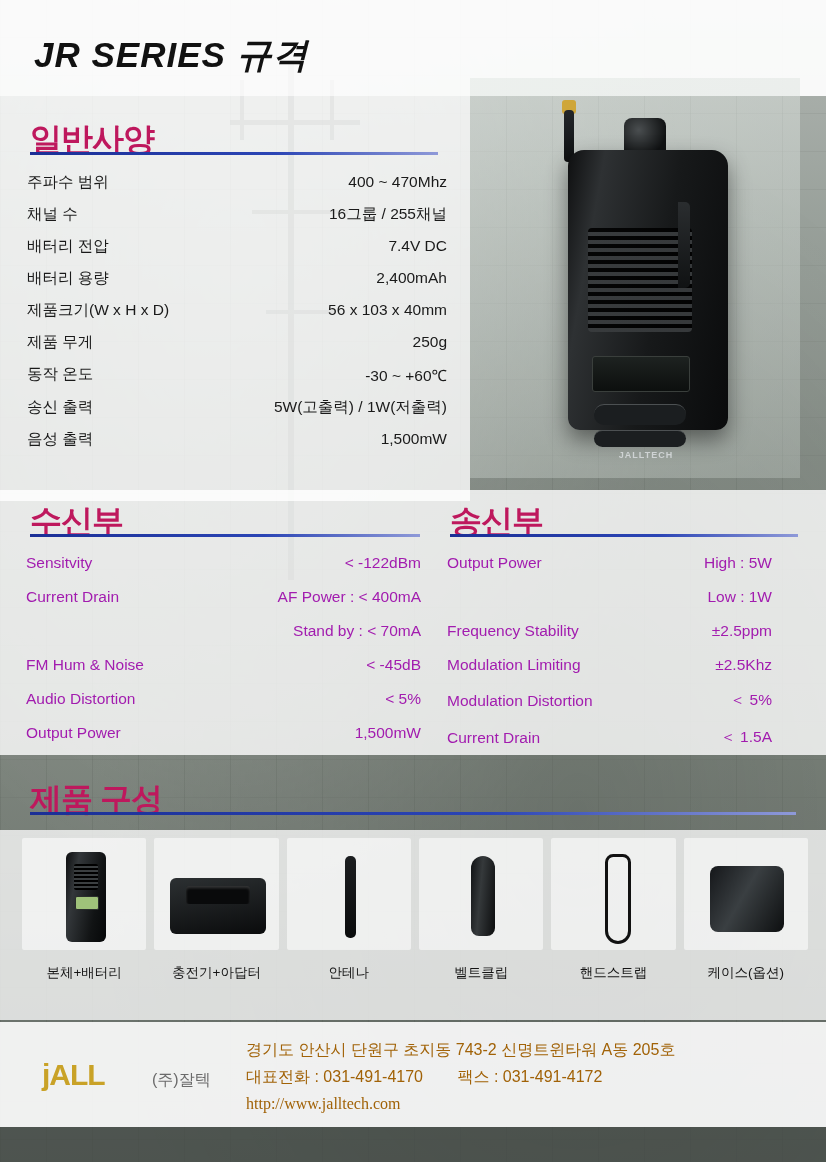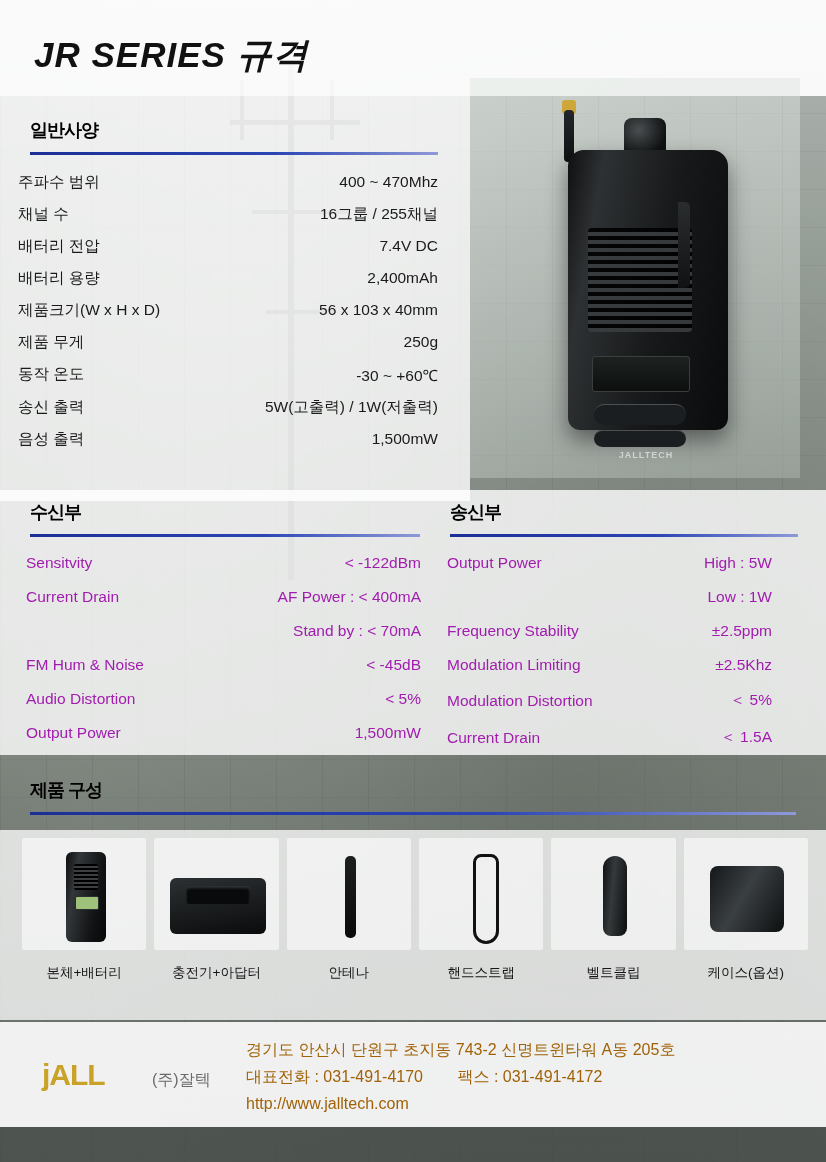--- a/index.html
+++ b/index.html
@@ -73,35 +73,35 @@
     left: 34px;
     top: 32px;
     font-size: 35px;
     font-weight: bold;
     font-style: italic;
     letter-spacing: 1px;
     color: #111;
   }
   .section-head {
     position: absolute;
-    font-size: 18px;
+    font-size: 32px;
     font-weight: bold;
-    color: #000000;
+    color: #be185d;
     letter-spacing: -1px;
   }
   .rule {
     position: absolute;
     height: 3px;
     background: linear-gradient(90deg, #1b2f96 0%, #2b45b5 60%, #8e99d8 100%);
   }
 
   
   .spec {
     position: absolute;
-    left: 18px;
+    left: 27px;
     top: 166px;
     width: 420px;
     border-collapse: collapse;
     font-size: 15.5px;
     color: #1a1a1a;
   }
   .spec td {
     padding: 5.5px 0;
     white-space: nowrap;
   }
@@ -303,21 +303,21 @@
   .addr {
     position: absolute;
     left: 246px;
     top: 1038px;
     font-size: 16px;
     color: #a16207;
     line-height: 1.55;
   }
   .addr .row2 { margin-top: 2px; }
   .addr .fax { margin-left: 30px; }
-  .addr .url { margin-top: 2px; }
+  .addr .url { margin-top: 2px; font-family: Liberation Serif, serif; }
 </style>
 </head>
 <body>
 
 <div class="page">
 
   <div class="bg"></div>
   <div class="crane">
     <i style="left:78px; top:0; width:6px; height:520px;"></i>
     <i style="left:20px; top:60px; width:130px; height:5px;"></i>
@@ -479,29 +479,29 @@
         <div class="prod-cap">충전기+아답터</div>
       </div>
       <div class="product">
         <div class="prod-img">
           <div class="s-ant"></div>
         </div>
         <div class="prod-cap">안테나</div>
       </div>
       <div class="product">
         <div class="prod-img">
-          <div class="s-strap"></div>
-        </div>
-        <div class="prod-cap">핸드스트랩</div>
+          <div class="s-clip"></div>
+        </div>
+        <div class="prod-cap">벨트클립</div>
       </div>
       <div class="product">
         <div class="prod-img">
-          <div class="s-clip"></div>
-        </div>
-        <div class="prod-cap">벨트클립</div>
+          <div class="s-strap"></div>
+        </div>
+        <div class="prod-cap">핸드스트랩</div>
       </div>
       <div class="product">
         <div class="prod-img">
           <div class="s-case"></div>
         </div>
         <div class="prod-cap">케이스(옵션)</div>
       </div>
     </div>
 
     <div class="logo">jALL</div>

